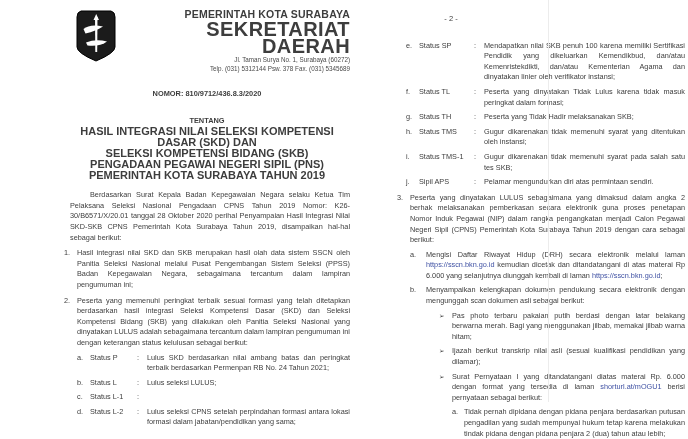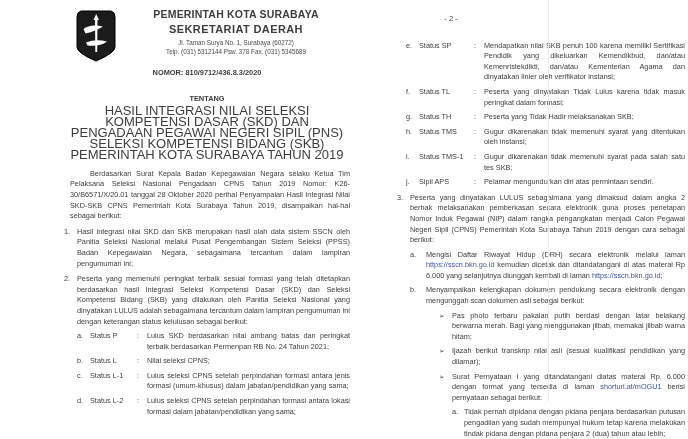--- a/index.html
+++ b/index.html
@@ -8,30 +8,30 @@
     font-family:"Liberation Sans",sans-serif;color:#3d3d3d;
   }
   .page{position:absolute;font-size:7.3px;line-height:10.6px}
   .page-1{left:64px;top:6px;width:286px}
   .page-2{left:397px;top:14px;width:288px}
   .fold-line{position:absolute;left:548px;top:0;width:1px;height:402px;background:#ececec}
 
   
   .letterhead{display:flex;align-items:flex-start}
   .emblem{flex:none;margin:4px 6px 0 12px}
-  .lh-text{flex:1;text-align:center;padding-top:2px}
+  .lh-text{flex:1;text-align:right;padding-top:2px}
   .lh-org{font-size:10.5px;font-weight:bold;line-height:13px;letter-spacing:.2px}
-  .lh-dept{font-size:11px;font-weight:bold;line-height:17px;letter-spacing:.4px}
+  .lh-dept{font-size:20px;font-weight:bold;line-height:17px;letter-spacing:.4px}
   .lh-addr{font-size:6.3px;line-height:9px;color:#4a4a4a}
 
   .center{text-align:center}
   .doc-label{margin-top:10px;font-weight:bold;font-size:8px;text-decoration:underline;letter-spacing:.3px}
-  .doc-number{font-weight:bold;font-size:7.4px;margin-top:2px}
+  .doc-number{font-weight:bold;font-size:7.4px;margin-top:16px}
   .about{margin-top:16px;font-weight:bold;font-size:7.4px}
-  .title-line{font-weight:normal;font-size:13px;line-height:11px}
+  .title-line{font-weight:bold;font-size:11px;line-height:11px}
 
   .intro{margin:9px 0 0 6px;text-indent:20px;text-align:justify}
 
   .num-item{display:flex;margin-top:5px}
   .num-item .no{flex:none;width:13px}
   .num-item .txt{flex:1;text-align:justify}
 
   .status-row{display:flex;margin-top:4px;margin-left:13px}
   .status-row .letter{flex:none;width:13px}
   .status-row .slabel{flex:none;width:47px}
@@ -80,22 +80,22 @@
         <div class="lh-addr">Jl. Taman Surya No. 1, Surabaya (60272)</div>
         <div class="lh-addr">Telp. (031) 5312144 Psw. 378 Fax. (031) 5345689</div>
       </div>
     </div>
 
     <div class="center doc-number">NOMOR: 810/9712/436.8.3/2020</div>
     <div class="center about">TENTANG</div>
 
     <div>
       <div class="center title-line">HASIL INTEGRASI NILAI SELEKSI KOMPETENSI DASAR (SKD) DAN</div>
+      <div class="center title-line">SELEKSI KOMPETENSI BIDANG (SKB)</div>
       <div class="center title-line">PENGADAAN PEGAWAI NEGERI SIPIL (PNS)</div>
-      <div class="center title-line">SELEKSI KOMPETENSI BIDANG (SKB)</div>
       <div class="center title-line">PEMERINTAH KOTA SURABAYA TAHUN 2019</div>
     </div>
 
     <p class="intro">Berdasarkan Surat Kepala Badan Kepegawaian Negara selaku Ketua Tim Pelaksana Seleksi Nasional Pengadaan CPNS Tahun 2019 Nomor: K26-30/B6571/X/20.01 tanggal 28 Oktober 2020 perihal Penyampaian Hasil Integrasi Nilai SKD-SKB CPNS Pemerintah Kota Surabaya Tahun 2019, disampaikan hal-hal sebagai berikut:</p>
 
     <div class="num-item">
       <span class="no">1.</span>
       <span class="txt">Hasil integrasi nilai SKD dan SKB merupakan hasil olah data sistem SSCN oleh Panitia Seleksi Nasional melalui Pusat Pengembangan Sistem Seleksi (PPSS) Badan Kepegawaian Negara, sebagaimana tercantum dalam lampiran pengumuman ini;</span>
     </div>
     <div class="num-item">
@@ -107,27 +107,26 @@
       <div class="status-row">
         <span class="letter">a.</span>
         <span class="slabel">Status P</span>
         <span class="colon">:</span>
         <span class="desc">Lulus SKD berdasarkan nilai ambang batas dan peringkat terbaik berdasarkan Permenpan RB No. 24 Tahun 2021;</span>
       </div>
       <div class="status-row">
         <span class="letter">b.</span>
         <span class="slabel">Status L</span>
         <span class="colon">:</span>
-        <span class="desc">Nilai seleksi CPNS;</span>
+        <span class="desc">Lulus seleksi LULUS;</span>
       </div>
       <div class="status-row">
         <span class="letter">c.</span>
         <span class="slabel">Status L-1</span>
         <span class="colon">:</span>
-        <span class="desc">Lulus seleksi CPNS setelah perpindahan formasi antara jenis formasi (umum-khusus) dalam jabatan/pendidikan yang sama;</span>
       </div>
       <div class="status-row">
         <span class="letter">d.</span>
         <span class="slabel">Status L-2</span>
         <span class="colon">:</span>
         <span class="desc">Lulus seleksi CPNS setelah perpindahan formasi antara lokasi formasi dalam jabatan/pendidikan yang sama;</span>
       </div>
     </div>
   </div>
 

